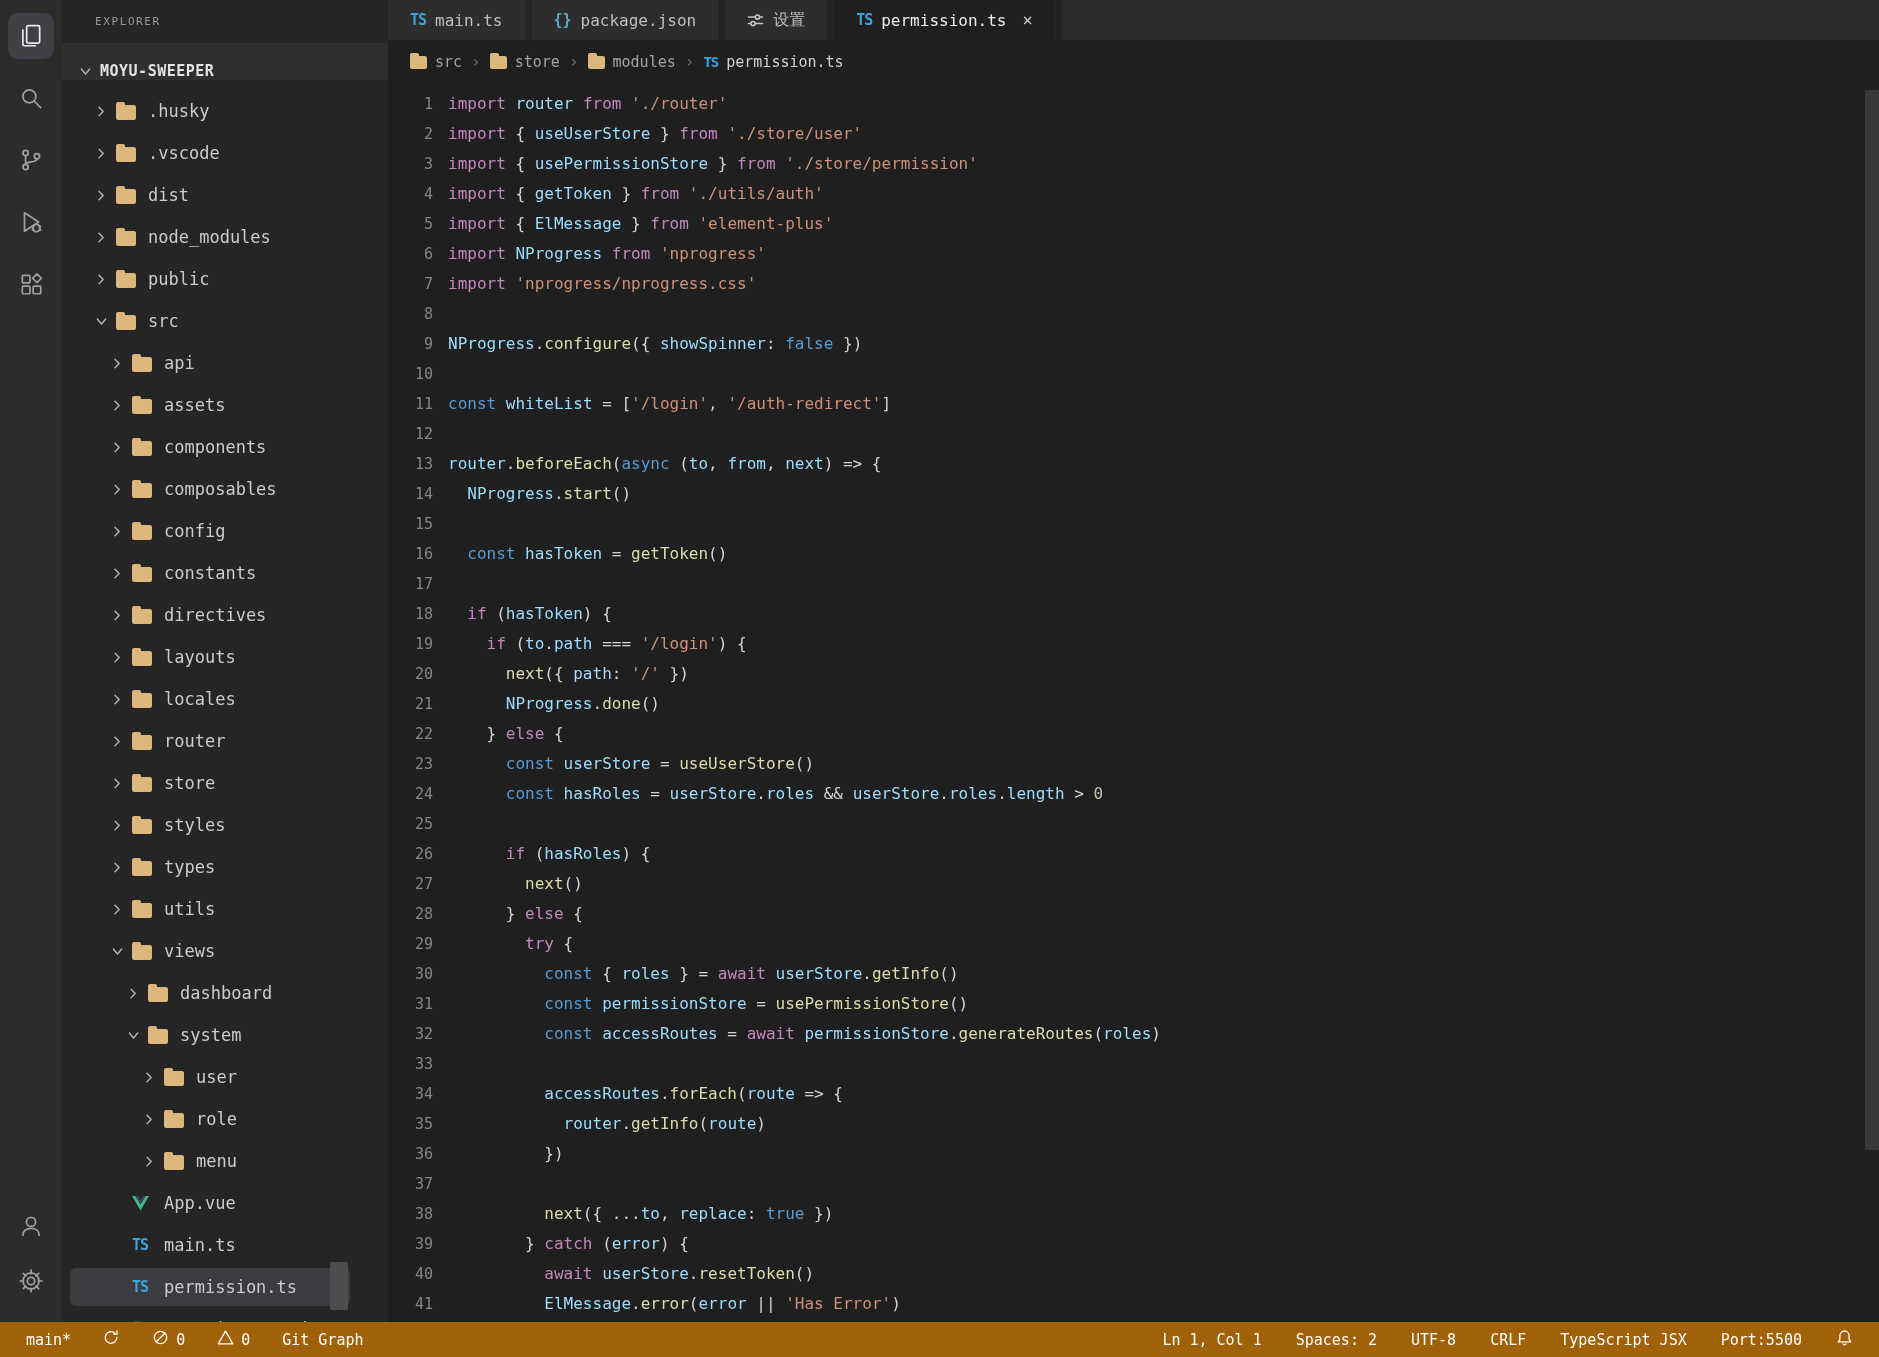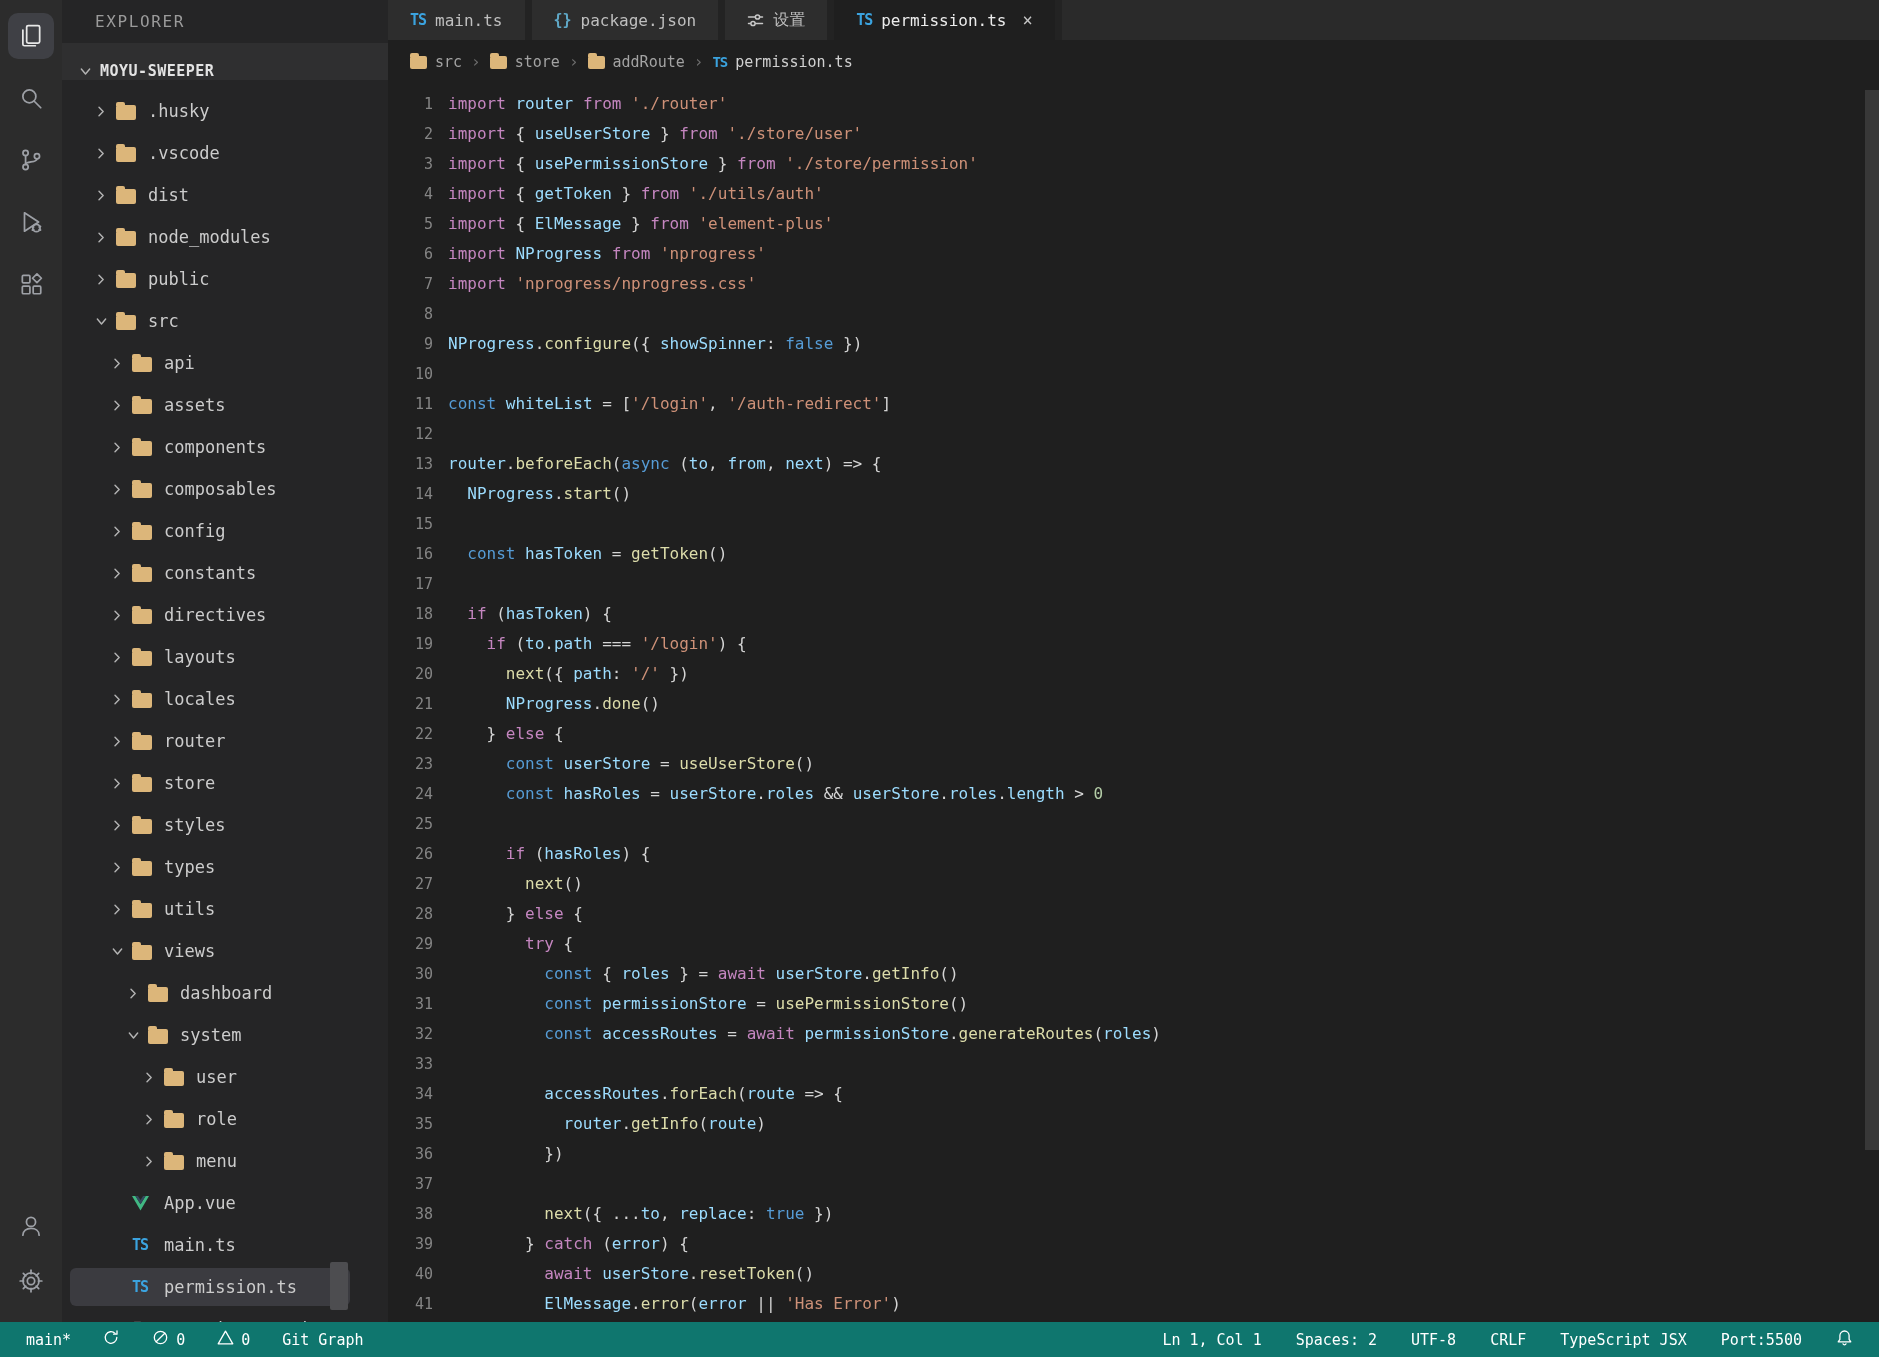--- a/index.html
+++ b/index.html
@@ -11,21 +11,21 @@
   }
   
   .activitybar { position:absolute; left:0; top:0; width:62px; bottom:35px; background:#2c2c2c; z-index:5; }
   .act-item { position:absolute; left:0; width:62px; height:52px; display:flex; align-items:center; justify-content:center; color:#9da0a6; cursor:pointer; }
   .act-item svg { width:26px; height:26px; stroke:#9da0a6; fill:none; stroke-width:1.6; stroke-linecap:round; stroke-linejoin:round; }
   .act-item.active svg { stroke:#e8e8e8; }
   .act-item.active .act-bg { position:absolute; left:8px; top:3px; width:46px; height:46px; background:#3f4045; border-radius:10px; }
   .act-item svg, .act-item span { position:relative; }
   
   .sidebar { position:absolute; left:62px; top:0; width:326px; bottom:35px; background:#252526; overflow:hidden; z-index:4; }
-  .sb-title { height:43px; display:flex; align-items:center; padding-left:33px; color:#9b9b9b; font-size:16px; letter-spacing:1.6px;text-align:center; }
+  .sb-title { height:43px; display:flex; align-items:center; padding-left:33px; color:#9b9b9b; font-size:11px; letter-spacing:1.6px;text-align:center; }
   .sb-project { height:37px; background:#2f2f30; display:flex; align-items:flex-end; padding-left:14px; color:#e3e3e3; font-size:15px; font-weight:bold; letter-spacing:.5px; cursor:pointer; }
   .chev { width:18px; height:18px; flex:none; margin-right:6px; display:flex; align-items:center; justify-content:center; }
   .chev svg { width:15px; height:15px; stroke:#b4b4b4; fill:none; stroke-width:1.7; stroke-linecap:round; stroke-linejoin:round; }
   .tree { position:absolute; left:0; right:0; top:90px; }
   .row { position:relative; height:42px; display:flex; align-items:center; color:#cccccc; font-size:17px; cursor:pointer; }
   .row .inner { position:relative; display:flex; align-items:center; width:100%; height:100%; }
   .row.sel::before { content:""; position:absolute; left:8px; right:38px; top:2px; bottom:2px; background:#3b3b40; border-radius:6px; }
   .row.lv1 { padding-left:30px; } .row.lv2 { padding-left:46px; }
   .row.lv3 { padding-left:62px; } .row.lv4 { padding-left:78px;justify-content:center; }
   .folder { width:20px; height:15px; background:#dcb67a; border-radius:2px; position:relative; flex:none; margin-right:12px; margin-top:2px; }
@@ -507,21 +507,21 @@
           <span>src</span>
         </span>
         <span class="sep">›</span>
         <span class="bc-item">
           <span class="folder"></span>
           <span>store</span>
         </span>
         <span class="sep">›</span>
         <span class="bc-item">
           <span class="folder"></span>
-          <span>addRoute</span>
+          <span>modules</span>
         </span>
         <span class="sep">›</span>
         <span class="bc-item">
           <span class="tsicon">TS</span>
           <span>permission.ts</span>
         </span>
       </div>
     <div class="code">
         <div class="cl">
           <span class="ln">1</span>
@@ -687,21 +687,21 @@
           <span class="ln">41</span>
           <span class="ct"><span class="c-p">          </span><span class="c-v">ElMessage</span><span class="c-p">.</span><span class="c-f">error</span><span class="c-p">(</span><span class="c-v">error</span><span class="c-p"> || </span><span class="c-s">'Has Error'</span><span class="c-p">)</span></span>
         </div>
         <div class="cl">
           <span class="ln">42</span>
           <span class="ct"></span>
         </div>
       </div>
     <div class="vscroll"></div>
   </div>
-  <div class="statusbar" style="background: #0f766e;">
+  <div class="statusbar" style="background: #a16207;">
     <div class="sb-left">
         <div class="st-item">
           <span>main*</span>
         </div>
         <div class="st-item">
           <span><svg viewBox="0 0 17 17">
               <path d="M13.8 8.5 a5.8 5.8 0 1 1 -1.7 -4.1"></path>
               <polyline points="14,1.8 14,5.2 10.6,5.2"></polyline>
             </svg></span>
         </div>

